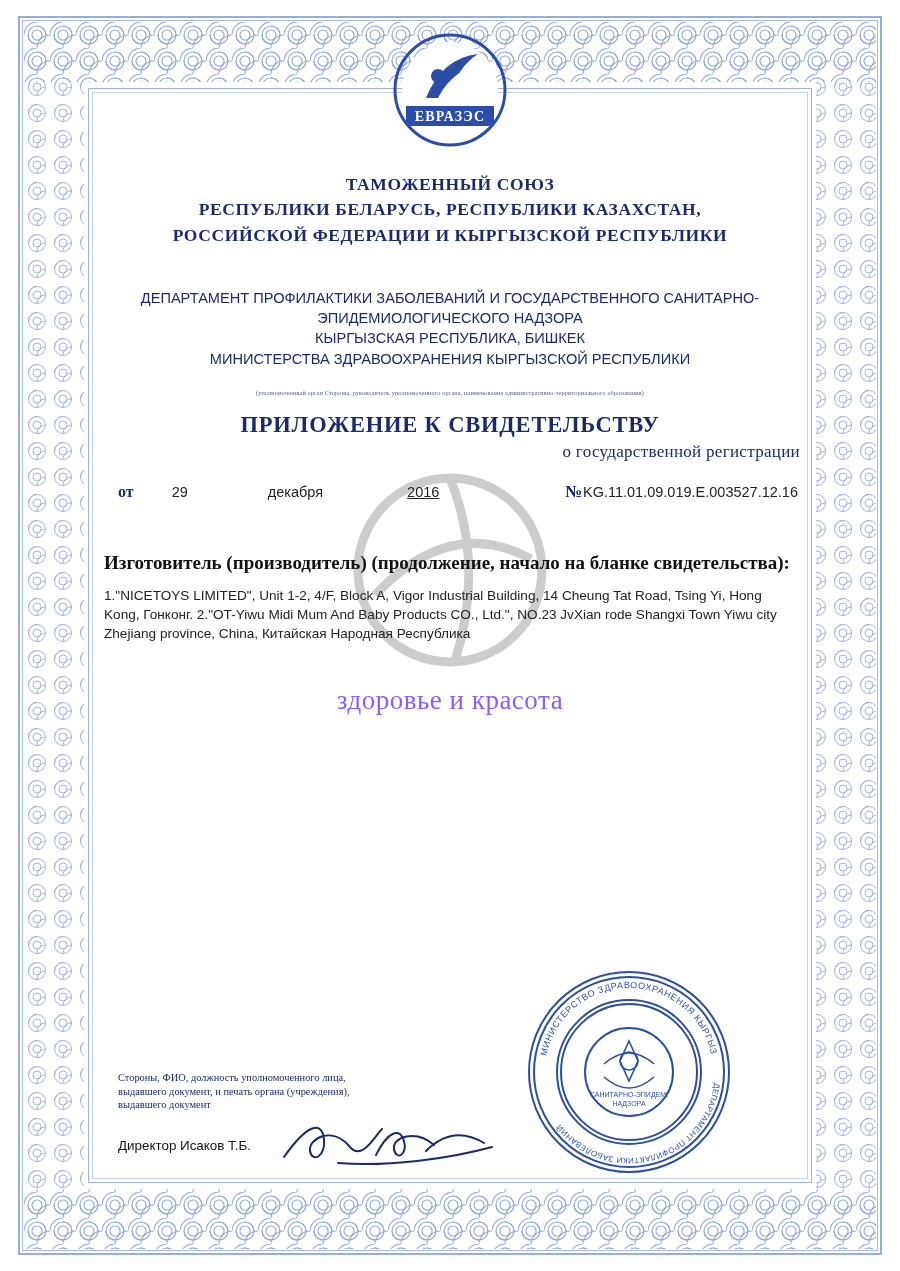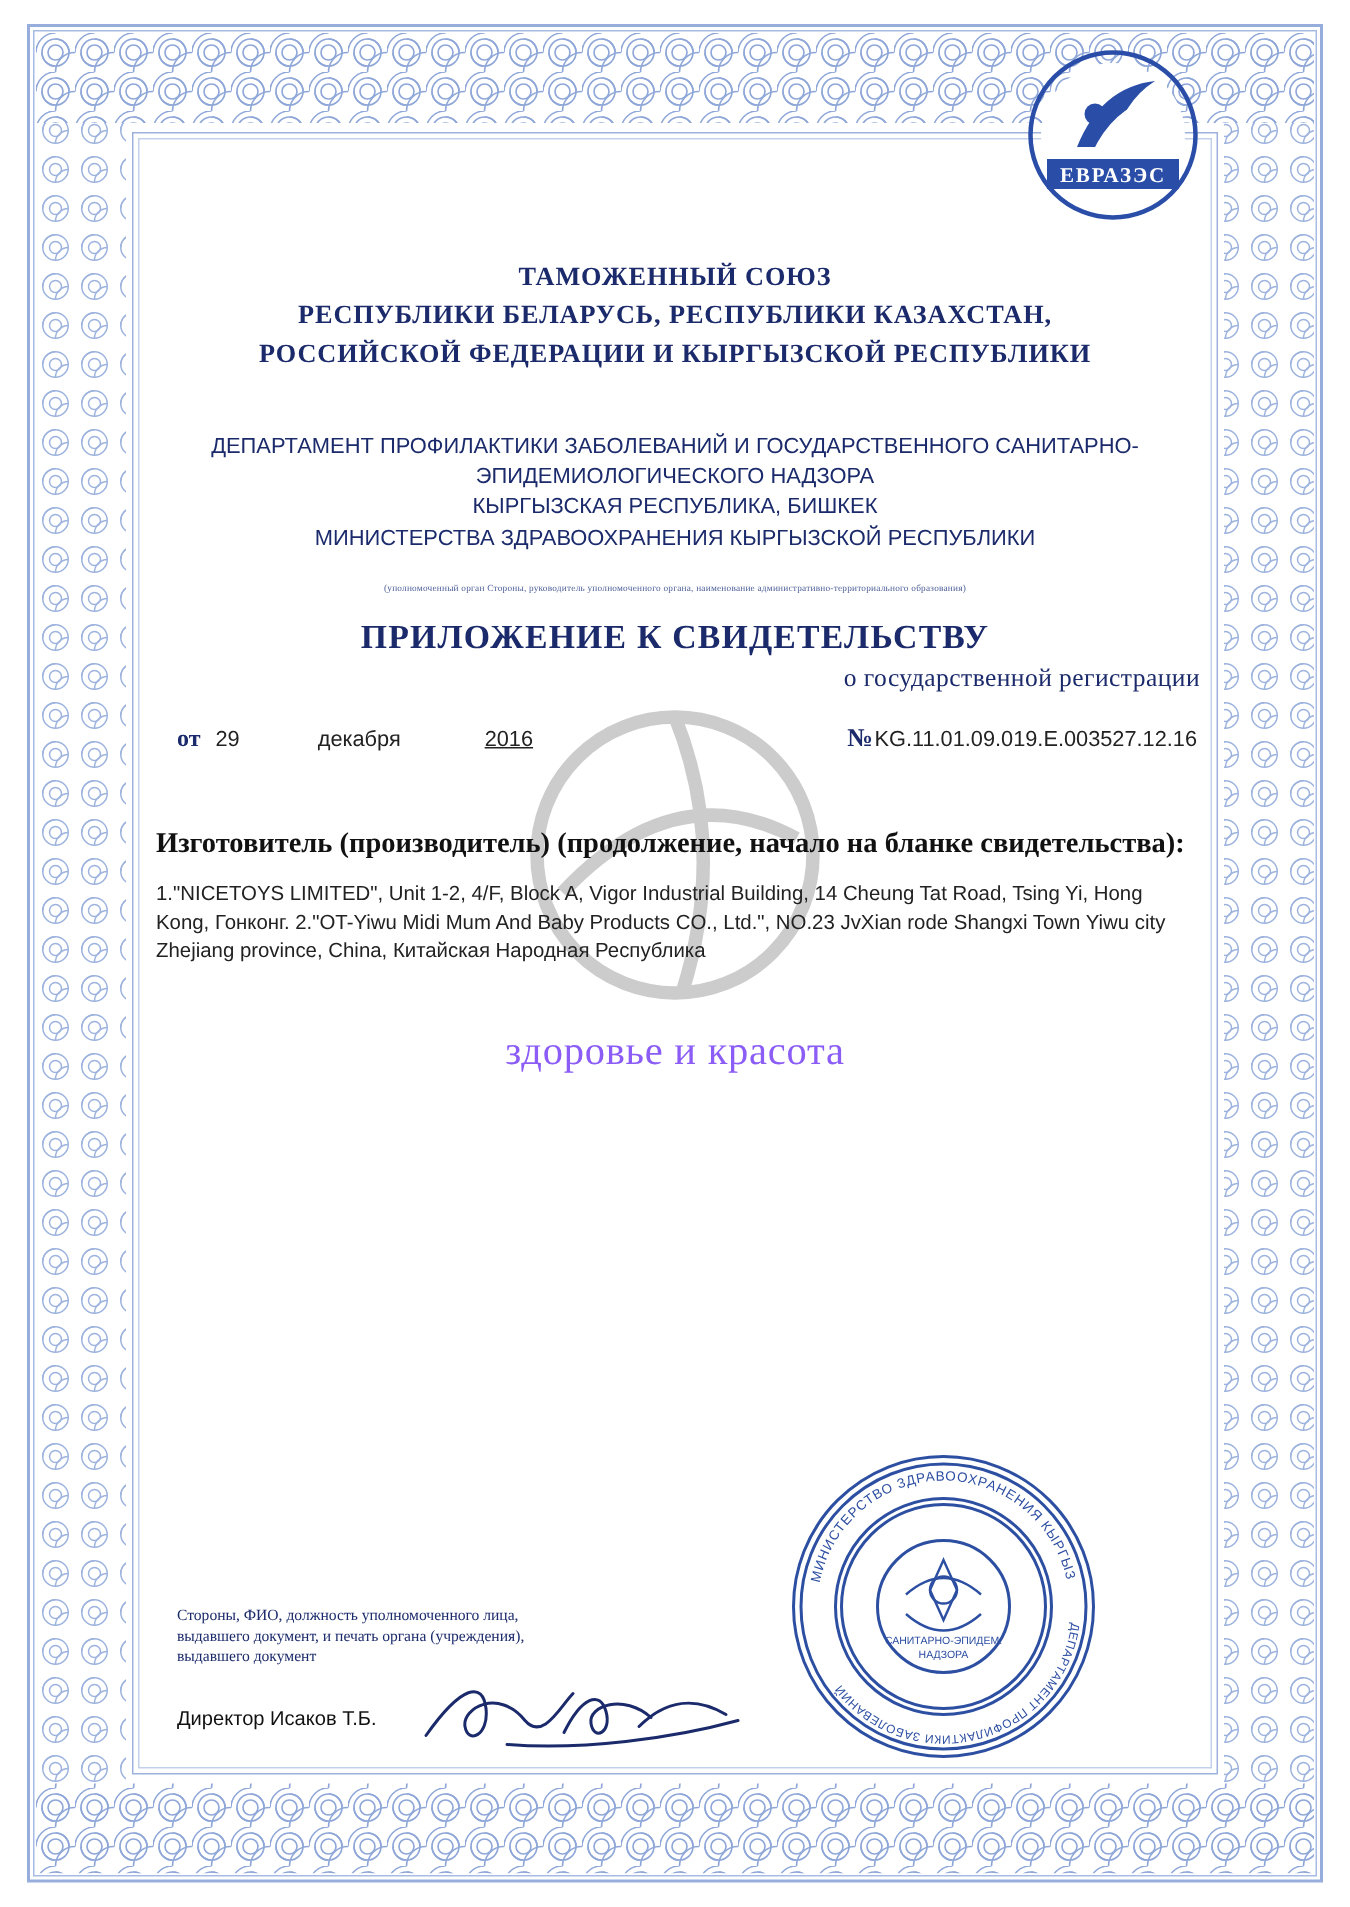--- a/index.html
+++ b/index.html
@@ -66,21 +66,21 @@
     position: absolute;
     left: 100px;
     top: 30px;
     right: 100px;
     bottom: 100px;
   }
 
   .emblem {
     width: 100%;
     display: flex;
-    justify-content: flex-end;
+    justify-content: center;
     margin-top: 2px;
   }
 
   .head-block {
     text-align: center;
     margin-top: 24px;
     color: #1b2a6b;
     font-family: "Liberation Serif", serif;
     font-weight: bold;
     font-size: 17.5px;
@@ -125,20 +125,21 @@
   }
 
   .date-row {
     margin-top: 20px;
     display: flex;
     align-items: baseline;
     color: #1b2a6b;
     font-family: "Liberation Serif", serif;
     padding-left: 18px;
     padding-right: 2px;
+    gap: 28px;
   }
   .date-row .lbl {
     font-weight: bold;
     font-size: 16px;
   }
   .date-row .val {
     font-family: "Liberation Sans", sans-serif;
     font-size: 14.5px;
     color: #222;
   }

